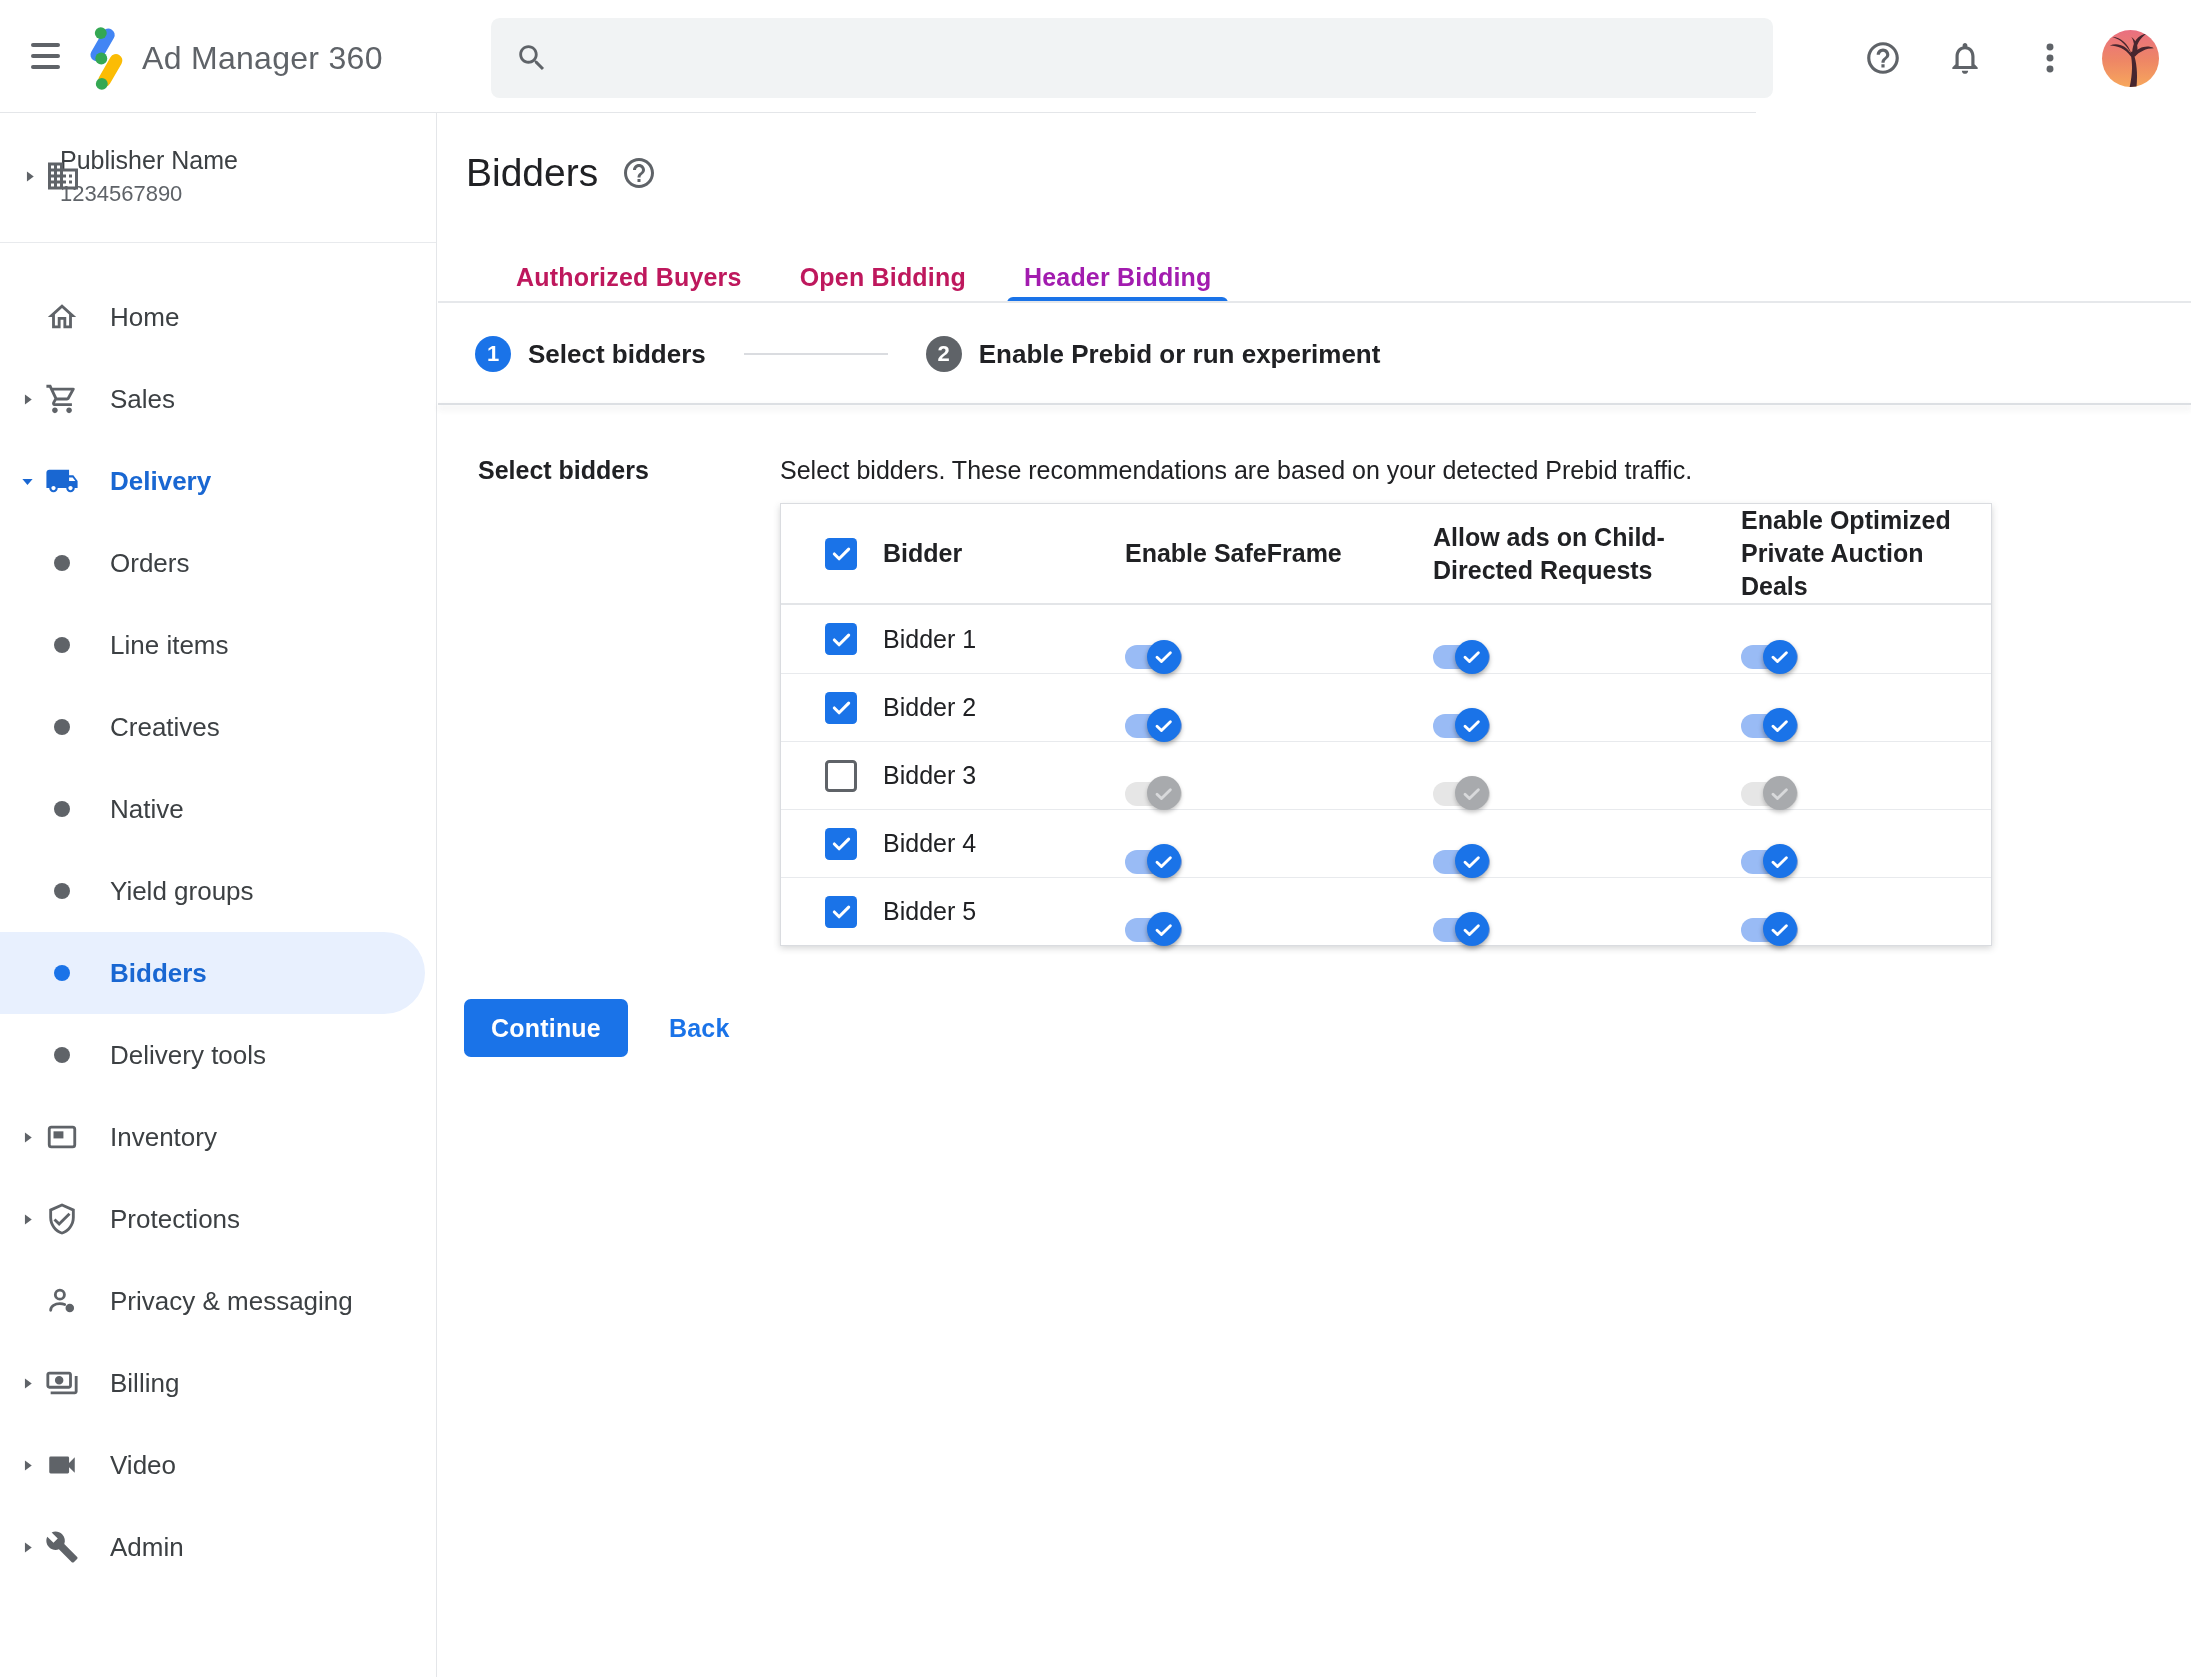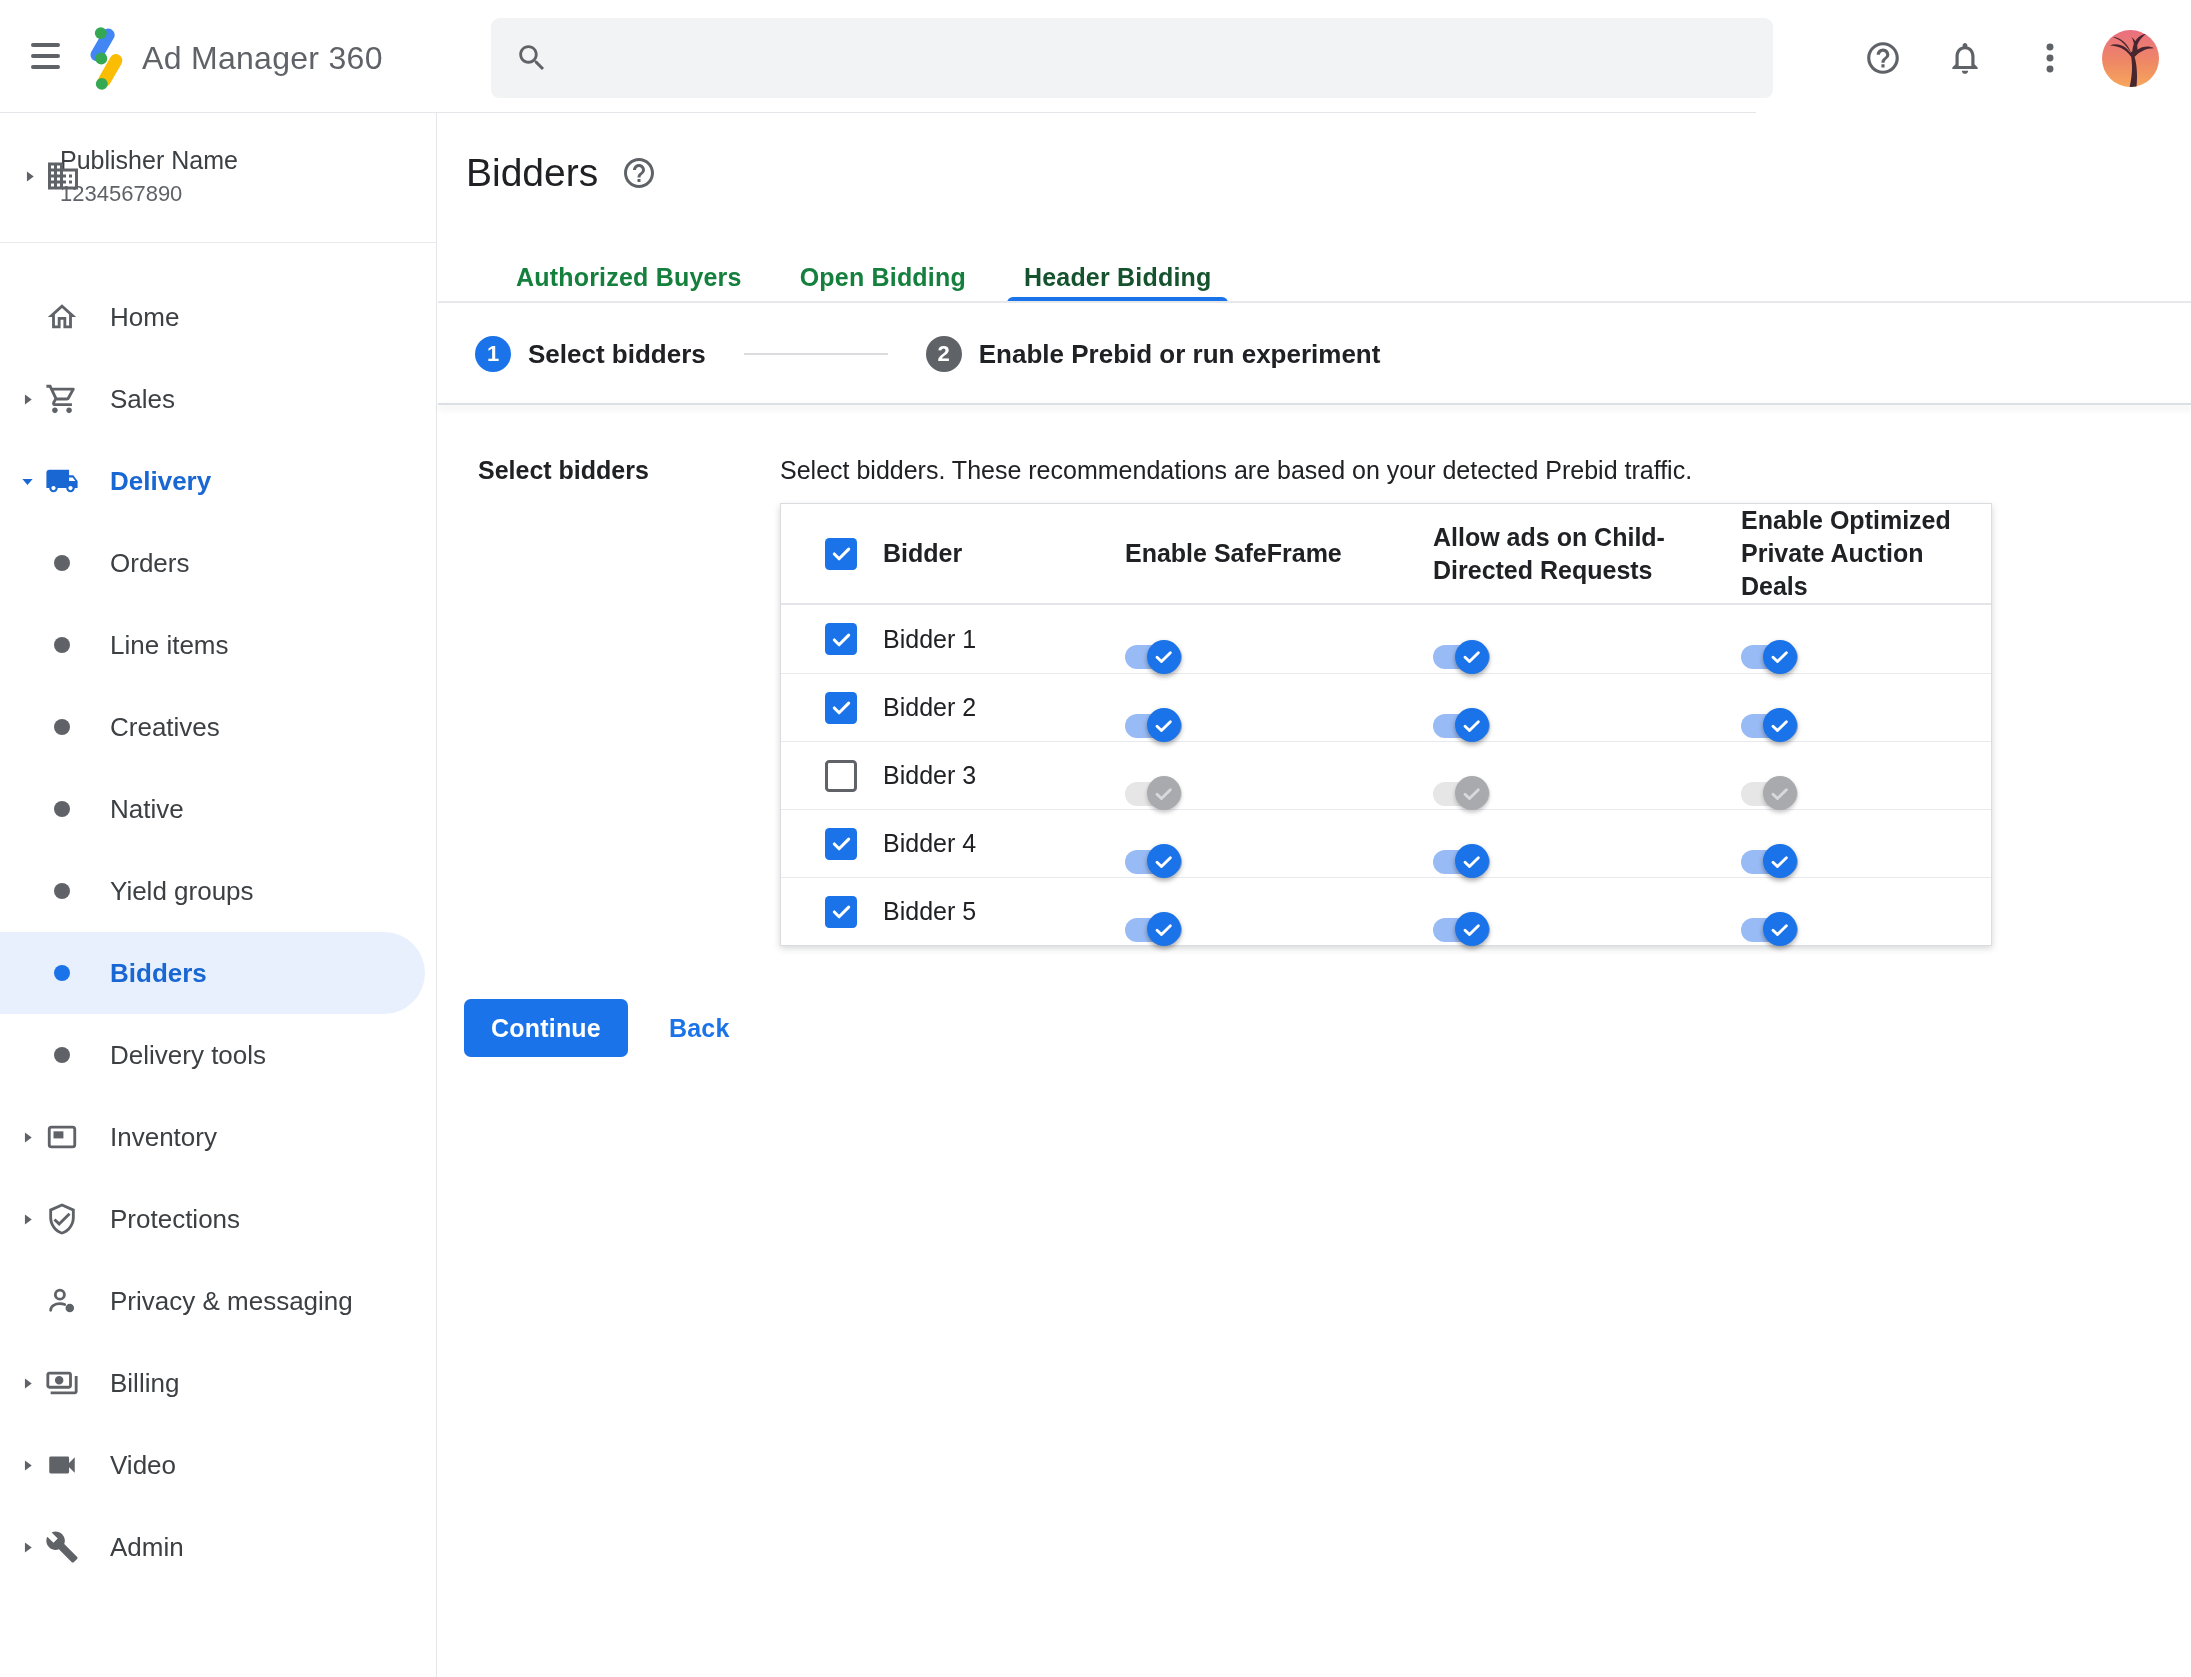--- a/index.html
+++ b/index.html
@@ -42,22 +42,22 @@
   .nav-item.selected .bullet{background:#1a73e8}
   .nav-item.selected .nav-label{color:#1967d2;font-weight:700}
   svg{display:block}
   .nicon svg,.picon svg,.tb-icon svg,.sicon svg,.title-help svg{width:100%;height:100%}
   
   .main{position:absolute;left:438px;top:110px;right:0;bottom:0;background:#fff}
   .page-title-row{position:absolute;left:28px;top:41px;display:flex;align-items:center;gap:23px}
   .page-title{font-size:39px;color:#202124}
   .title-help{width:36px;height:36px;color:#5f6368;cursor:pointer}
   .tabs{position:absolute;left:49px;top:142px;height:51px;display:flex}
-  .tab{padding:0 29px;font-size:25px;font-weight:700;color:#15803d;display:flex;align-items:center;position:relative;cursor:pointer;letter-spacing:0.2px}
-  .tab.active{color:#14532d}
+  .tab{padding:0 29px;font-size:25px;font-weight:700;color:#be185d;display:flex;align-items:center;position:relative;cursor:pointer;letter-spacing:0.2px}
+  .tab.active{color:#a21caf}
   .tab.active::after{content:"";position:absolute;left:12px;right:12px;bottom:0;height:6px;background:#1a73e8;border-radius:6px 6px 0 0}
   .tabs-divider{position:absolute;left:0;right:0;top:191px;height:1.7px;background:#e6e8eb}
   .stepper{position:absolute;left:37px;top:226px;display:flex;align-items:center}
   .step-circle{width:36px;height:36px;border-radius:50%;color:#fff;font-size:22px;font-weight:700;display:flex;align-items:center;justify-content:center;flex:0 0 auto}
   .step-circle.on{background:#1a73e8}
   .step-circle.off{background:#5f6368}
   .step-label{font-size:26px;font-weight:700;color:#202124;margin-left:17px;white-space:nowrap}
   .step-connector{width:144px;height:2.6px;background:#dadce0;margin:0 38px}
   .step-divider{position:absolute;left:0;right:0;top:293px;height:1.7px;background:#dcdfe3;box-shadow:0 3.4px 6px rgba(60,64,67,.16)}
   .section-label{position:absolute;left:40px;top:346px;font-size:25px;font-weight:700;color:#202124}

